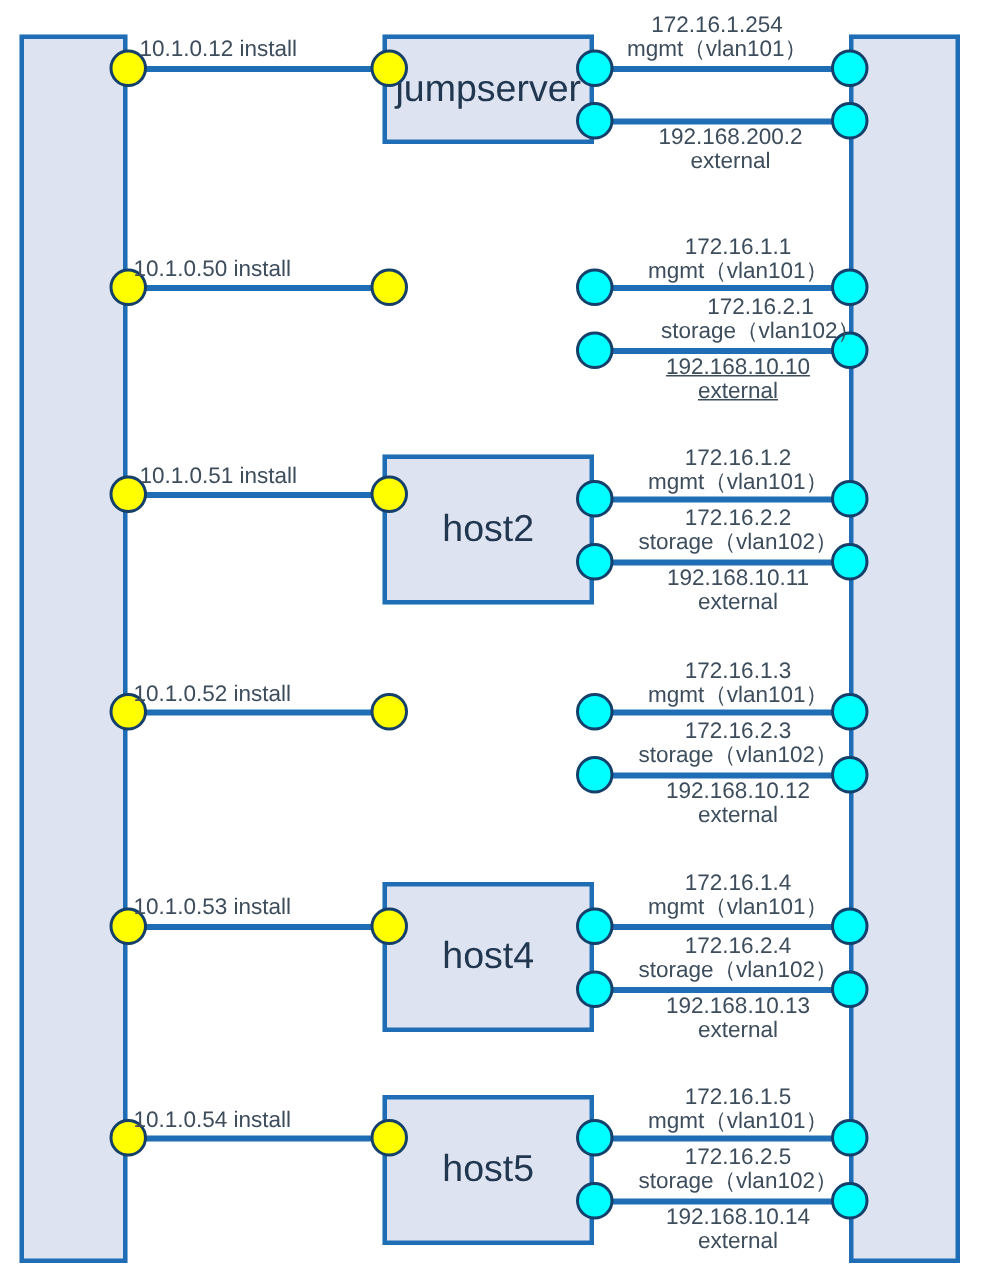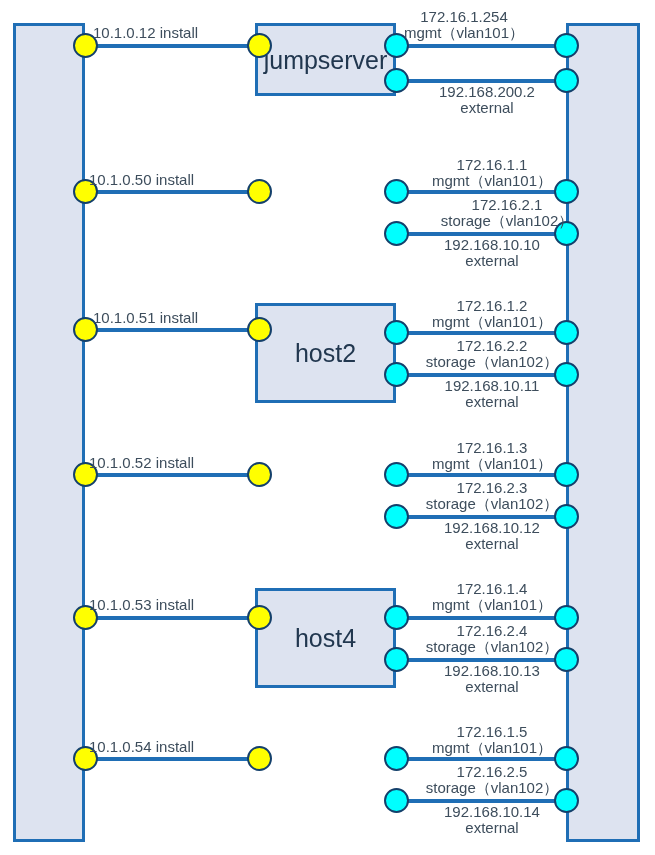--- a/index.html
+++ b/index.html
@@ -99,21 +99,21 @@
   <div class="dot yellow" style="left:73px; top:33px;"></div>
   <div class="dot yellow" style="left:247px; top:33px;"></div>
   <div class="dot cyan" style="left:384px; top:33px;"></div>
   <div class="dot cyan" style="left:554px; top:33px;"></div>
   <div class="dot cyan" style="left:384px; top:68px;"></div>
   <div class="dot cyan" style="left:554px; top:68px;"></div>
 
   <div class="ann install" style="left:93px; top:25px;text-align:center;">
     <span class="ln">10.1.0.12 install</span>
   </div>
-  <div class="ann iface" style="left:464px; top:9px;">
+  <div class="ann iface" style="left:478px; top:9px;">
     <span class="ln">172.16.1.254</span>
     <span class="ln">mgmt（vlan101）</span>
   </div>
   <div class="ann iface" style="left:487px; top:84px;">
     <span class="ln">192.168.200.2</span>
     <span class="ln">external</span>
   </div>
 
 
   <div class="link" style="left:85px; top:190px; width:174px;"></div>
@@ -131,21 +131,21 @@
     <span class="ln">10.1.0.50 install</span>
   </div>
   <div class="ann iface" style="left:492px; top:157px;">
     <span class="ln">172.16.1.1</span>
     <span class="ln">mgmt（vlan101）</span>
   </div>
   <div class="ann iface" style="left:492px; top:197px;margin-left:15px;">
     <span class="ln">172.16.2.1</span>
     <span class="ln">storage（vlan102）</span>
   </div>
-  <div class="ann iface" style="left:492px; top:237px;">
+  <div class="ann iface" style="left:492px; top:237px;text-decoration:underline;">
     <span class="ln">192.168.10.10</span>
     <span class="ln">external</span>
   </div>
 
   <div class="node-box" style="left:255px; top:303px; width:141px; height:100px;">
     <span class="node-label">host2</span>
   </div>
 
   <div class="link" style="left:85px; top:328px; width:174px;"></div>
   <div class="link" style="left:396px; top:331px; width:180px;"></div>
@@ -226,20 +226,23 @@
   </div>
   <div class="ann iface" style="left:492px; top:623px;">
     <span class="ln">172.16.2.4</span>
     <span class="ln">storage（vlan102）</span>
   </div>
   <div class="ann iface" style="left:492px; top:663px;">
     <span class="ln">192.168.10.13</span>
     <span class="ln">external</span>
   </div>
 
+  <div class="node-box" style="left:255px; top:730px; width:141px; height:100px;">
+    <span class="node-label">host5</span>
+  </div>
 
   <div class="link" style="left:85px; top:757px; width:174px;"></div>
   <div class="link" style="left:396px; top:757px; width:180px;"></div>
   <div class="link" style="left:396px; top:799px; width:180px;"></div>
 
   <div class="dot yellow" style="left:73px; top:746px;"></div>
   <div class="dot yellow" style="left:247px; top:746px;"></div>
   <div class="dot cyan" style="left:384px; top:746px;"></div>
   <div class="dot cyan" style="left:554px; top:746px;"></div>
   <div class="dot cyan" style="left:384px; top:788px;"></div>

